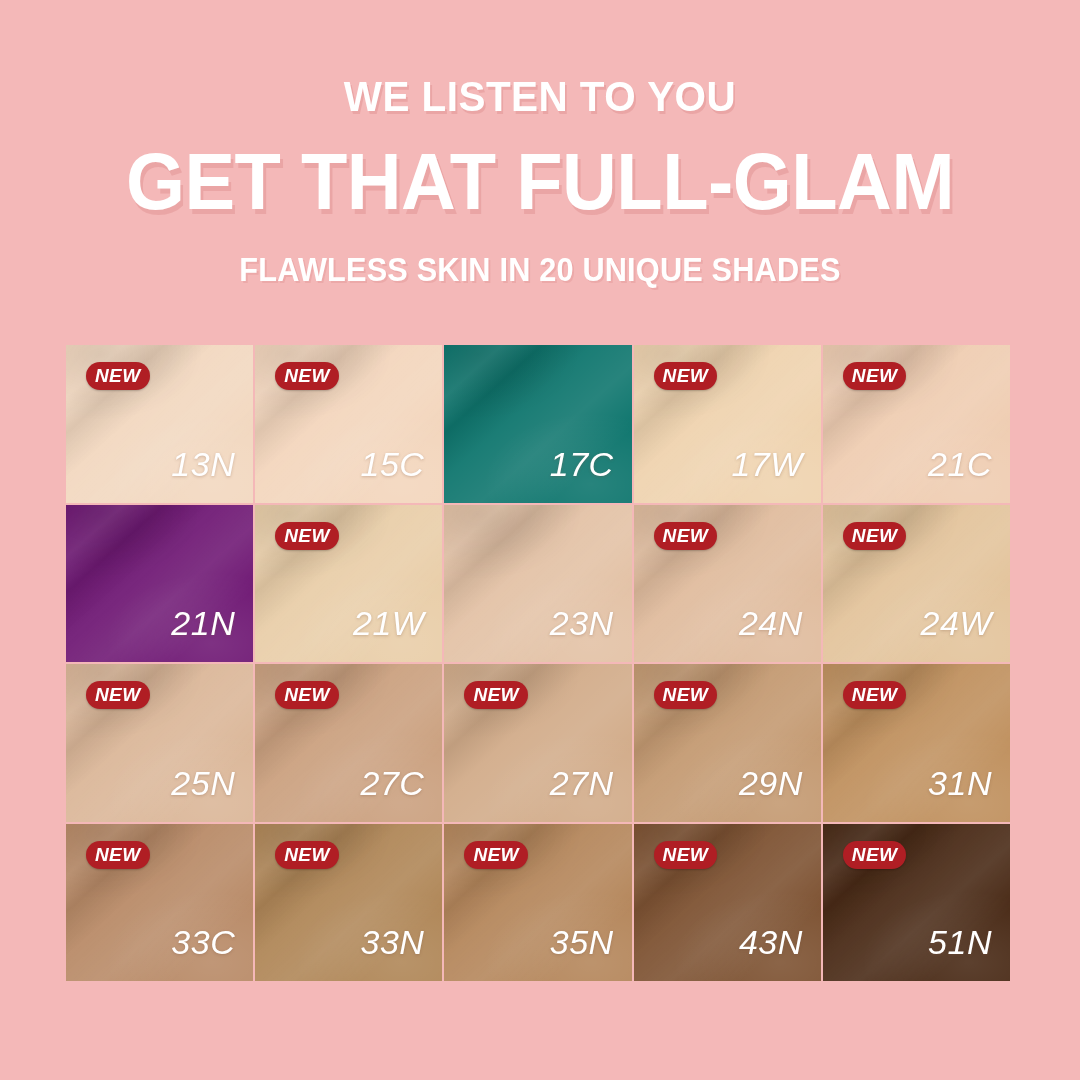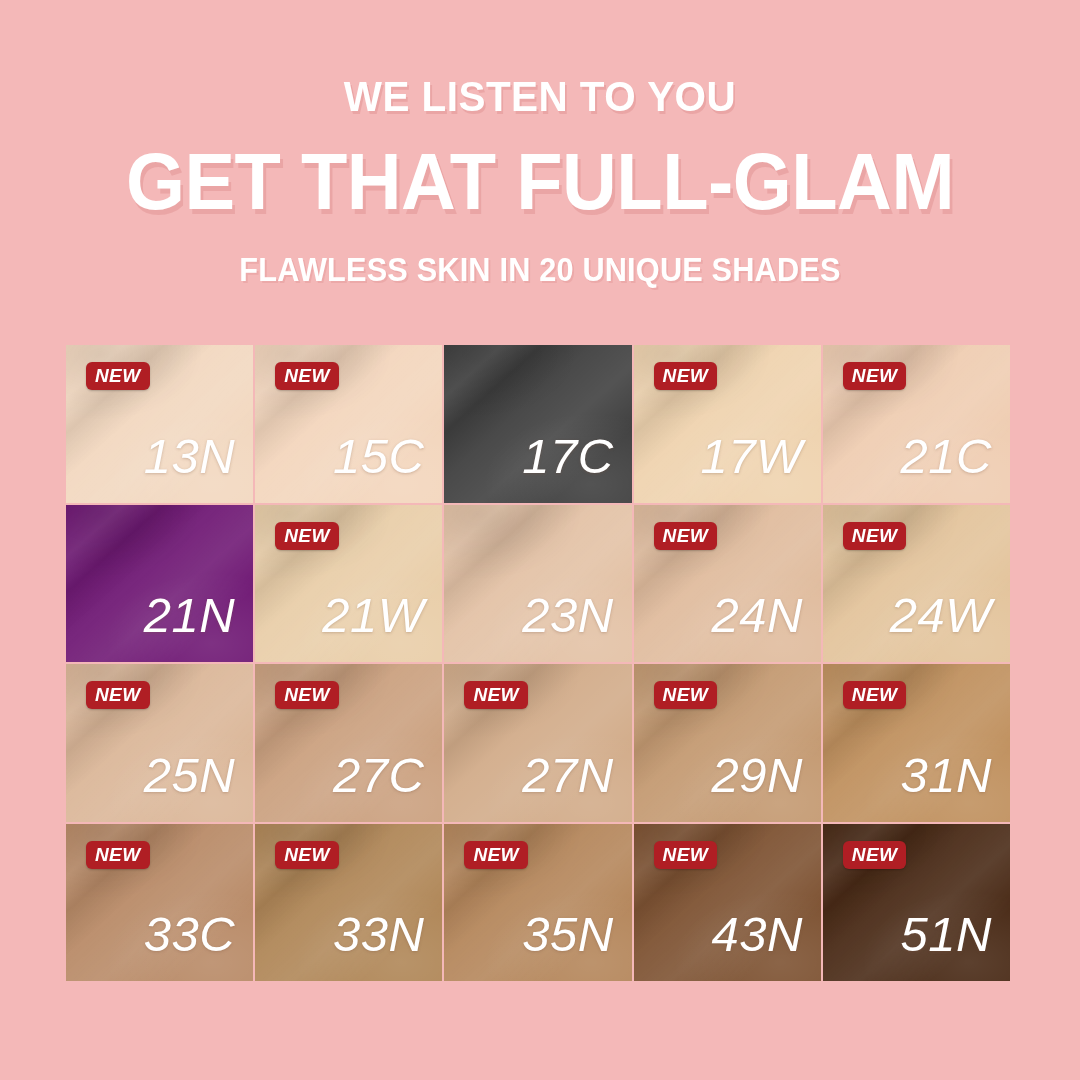--- a/index.html
+++ b/index.html
@@ -105,31 +105,31 @@
     position: absolute;
     left: 20px;
     top: 17px;
     background: #b01e24;
     color: #ffffff;
     font-size: 19px;
     font-weight: bold;
     font-style: italic;
     letter-spacing: 0.4px;
     padding: 4px 9px 5px 9px;
-    border-radius: 6px;
+    border-radius: 14px;
     line-height: 1;
     box-shadow: 0 1px 2px rgba(0,0,0,0.22);
   }
 
   .shade-label {
     position: absolute;
     right: 18px;
     bottom: 22px;
     color: #ffffff;
-    font-size: 49px;
+    font-size: 34px;
     font-style: italic;
     font-weight: normal;
     line-height: 1;
     letter-spacing: 0.5px;
     text-shadow: 0 1px 3px rgba(120,80,60,0.30);
   }
 </style>
 </head>
 <body>
 
@@ -143,21 +143,21 @@
     <div class="swatch" style="background: rgb(242, 216, 192);">
       <div class="sheen"></div>
       <div class="badge" style="background: rgb(176, 30, 36); color: rgb(255, 255, 255);">NEW</div>
       <div class="shade-label">13N</div>
     </div>
     <div class="swatch" style="background: rgb(243, 214, 189);">
       <div class="sheen"></div>
       <div class="badge" style="background: rgb(176, 30, 36); color: rgb(255, 255, 255);">NEW</div>
       <div class="shade-label">15C</div>
     </div>
-    <div class="swatch" style="background: #404040;">
+    <div class="swatch" style="background: #0f766e;">
       <div class="sheen"></div>
       <div class="shade-label">17C</div>
     </div>
     <div class="swatch" style="background: rgb(239, 211, 175);">
       <div class="sheen"></div>
       <div class="badge" style="background: rgb(176, 30, 36); color: rgb(255, 255, 255);">NEW</div>
       <div class="shade-label">17W</div>
     </div>
     <div class="swatch" style="background: rgb(239, 205, 178);">
       <div class="sheen"></div>

